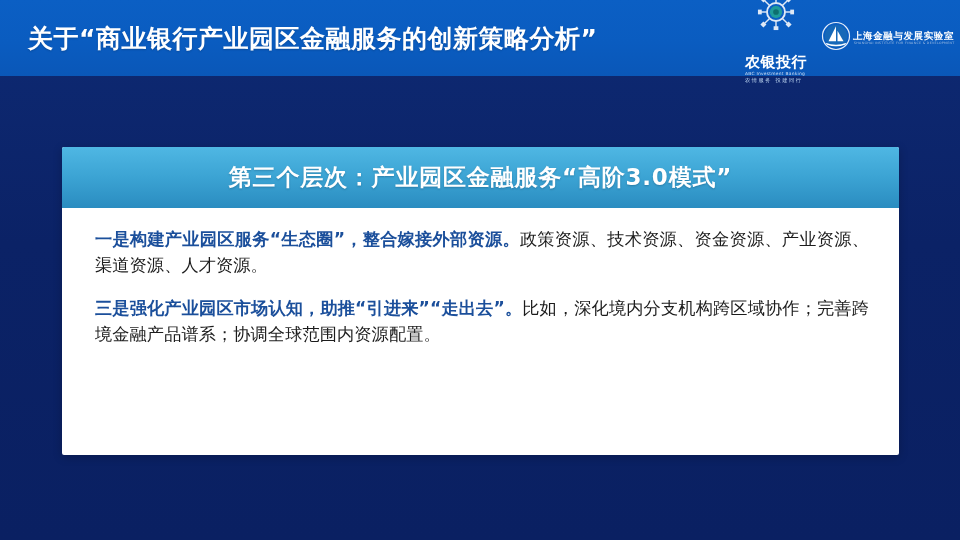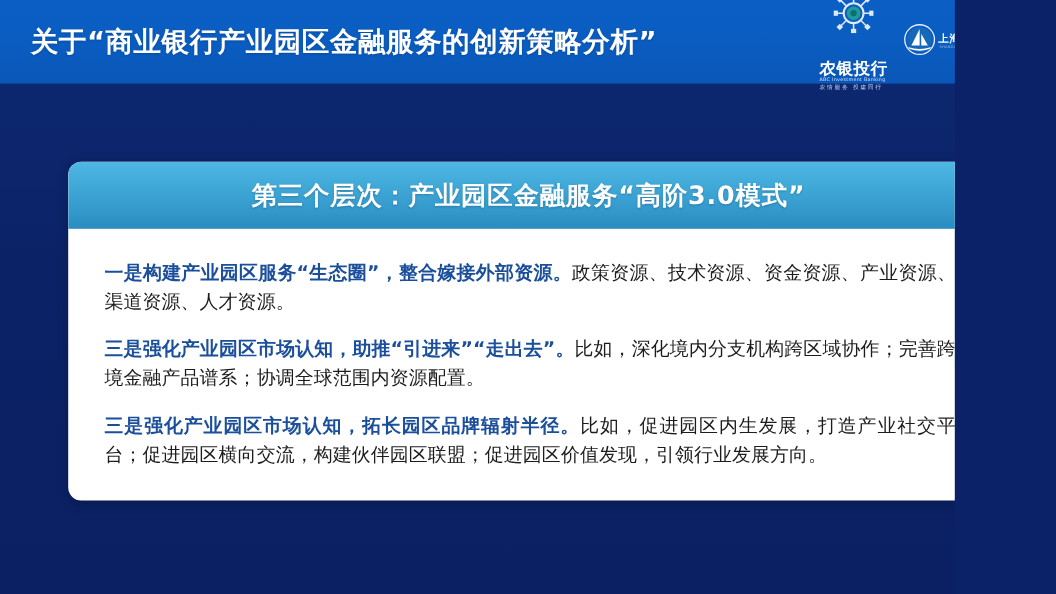--- a/index.html
+++ b/index.html
@@ -7,21 +7,21 @@
   html, body {
     width: 960px;
     height: 540px;
     overflow: hidden;
     background: #0b2268;
     font-family: "DejaVu Sans", "Liberation Sans", sans-serif;
   }
 
   #slide {
     position: relative;
-    width: 868px;
+    width: 960px;
     height: 540px;
     background: linear-gradient(180deg, #0e2a74 0%, #0b2266 45%, #0a2062 100%);
     overflow: hidden;
   }
 
   
   #header-band {
     position: absolute;
     left: 0; top: 0;
     width: 960px; height: 76px;
@@ -111,21 +111,21 @@
   }
 
   
   #card {
     position: absolute;
     left: 62px;
     top: 147px;
     width: 837px;
     height: 308px;
     background: #ffffff;
-    border-radius: 12px;
+    border-radius: 2px;
     overflow: hidden;
     box-shadow: 0 2px 10px rgba(0,0,0,0.22);
   }
 
   #card-header {
     height: 61px;
     background: linear-gradient(180deg, #4fb7e3 0%, #3ca4d4 48%, #2a8cc0 100%);
     display: flex;
     align-items: center;
     justify-content: center;
@@ -134,21 +134,21 @@
   #card-header-title {
     color: #ffffff;
     font-size: 23px;
     font-weight: bold;
     letter-spacing: 0.8px;
     white-space: nowrap;
     text-shadow: 0 1px 2px rgba(0,40,70,0.28);
   }
 
   #card-body {
-    padding: 28px 30px 0 33px;
+    padding: 18px 30px 0 33px;
   }
 
   .para {
     font-size: 17.2px;
     line-height: 1.52;
     color: #1a1a1a;
     text-align: justify;
     margin-bottom: 17px;
     letter-spacing: 0.1px;
   }
@@ -234,20 +234,17 @@
     <div id="card-body">
 
       <p class="para">
         <span class="lead">一是构建产业园区服务“生态圈”，整合嫁接外部资源。</span><span class="rest">政策资源、技术资源、资金资源、产业资源、渠道资源、人才资源。</span>
       </p>
 
       <p class="para">
         <span class="lead">三是强化产业园区市场认知，助推“引进来”“走出去”。</span><span class="rest">比如，深化境内分支机构跨区域协作；完善跨境金融产品谱系；协调全球范围内资源配置。</span>
       </p>
 
-      <p class="para">
-        <span class="lead">三是强化产业园区市场认知，拓长园区品牌辐射半径。</span><span class="rest">比如，促进园区内生发展，打造产业社交平台；促进园区横向交流，构建伙伴园区联盟；促进园区价值发现，引领行业发展方向。</span>
-      </p>
 
     </div>
   </div>
 
 </div>
 
 </body></html>

